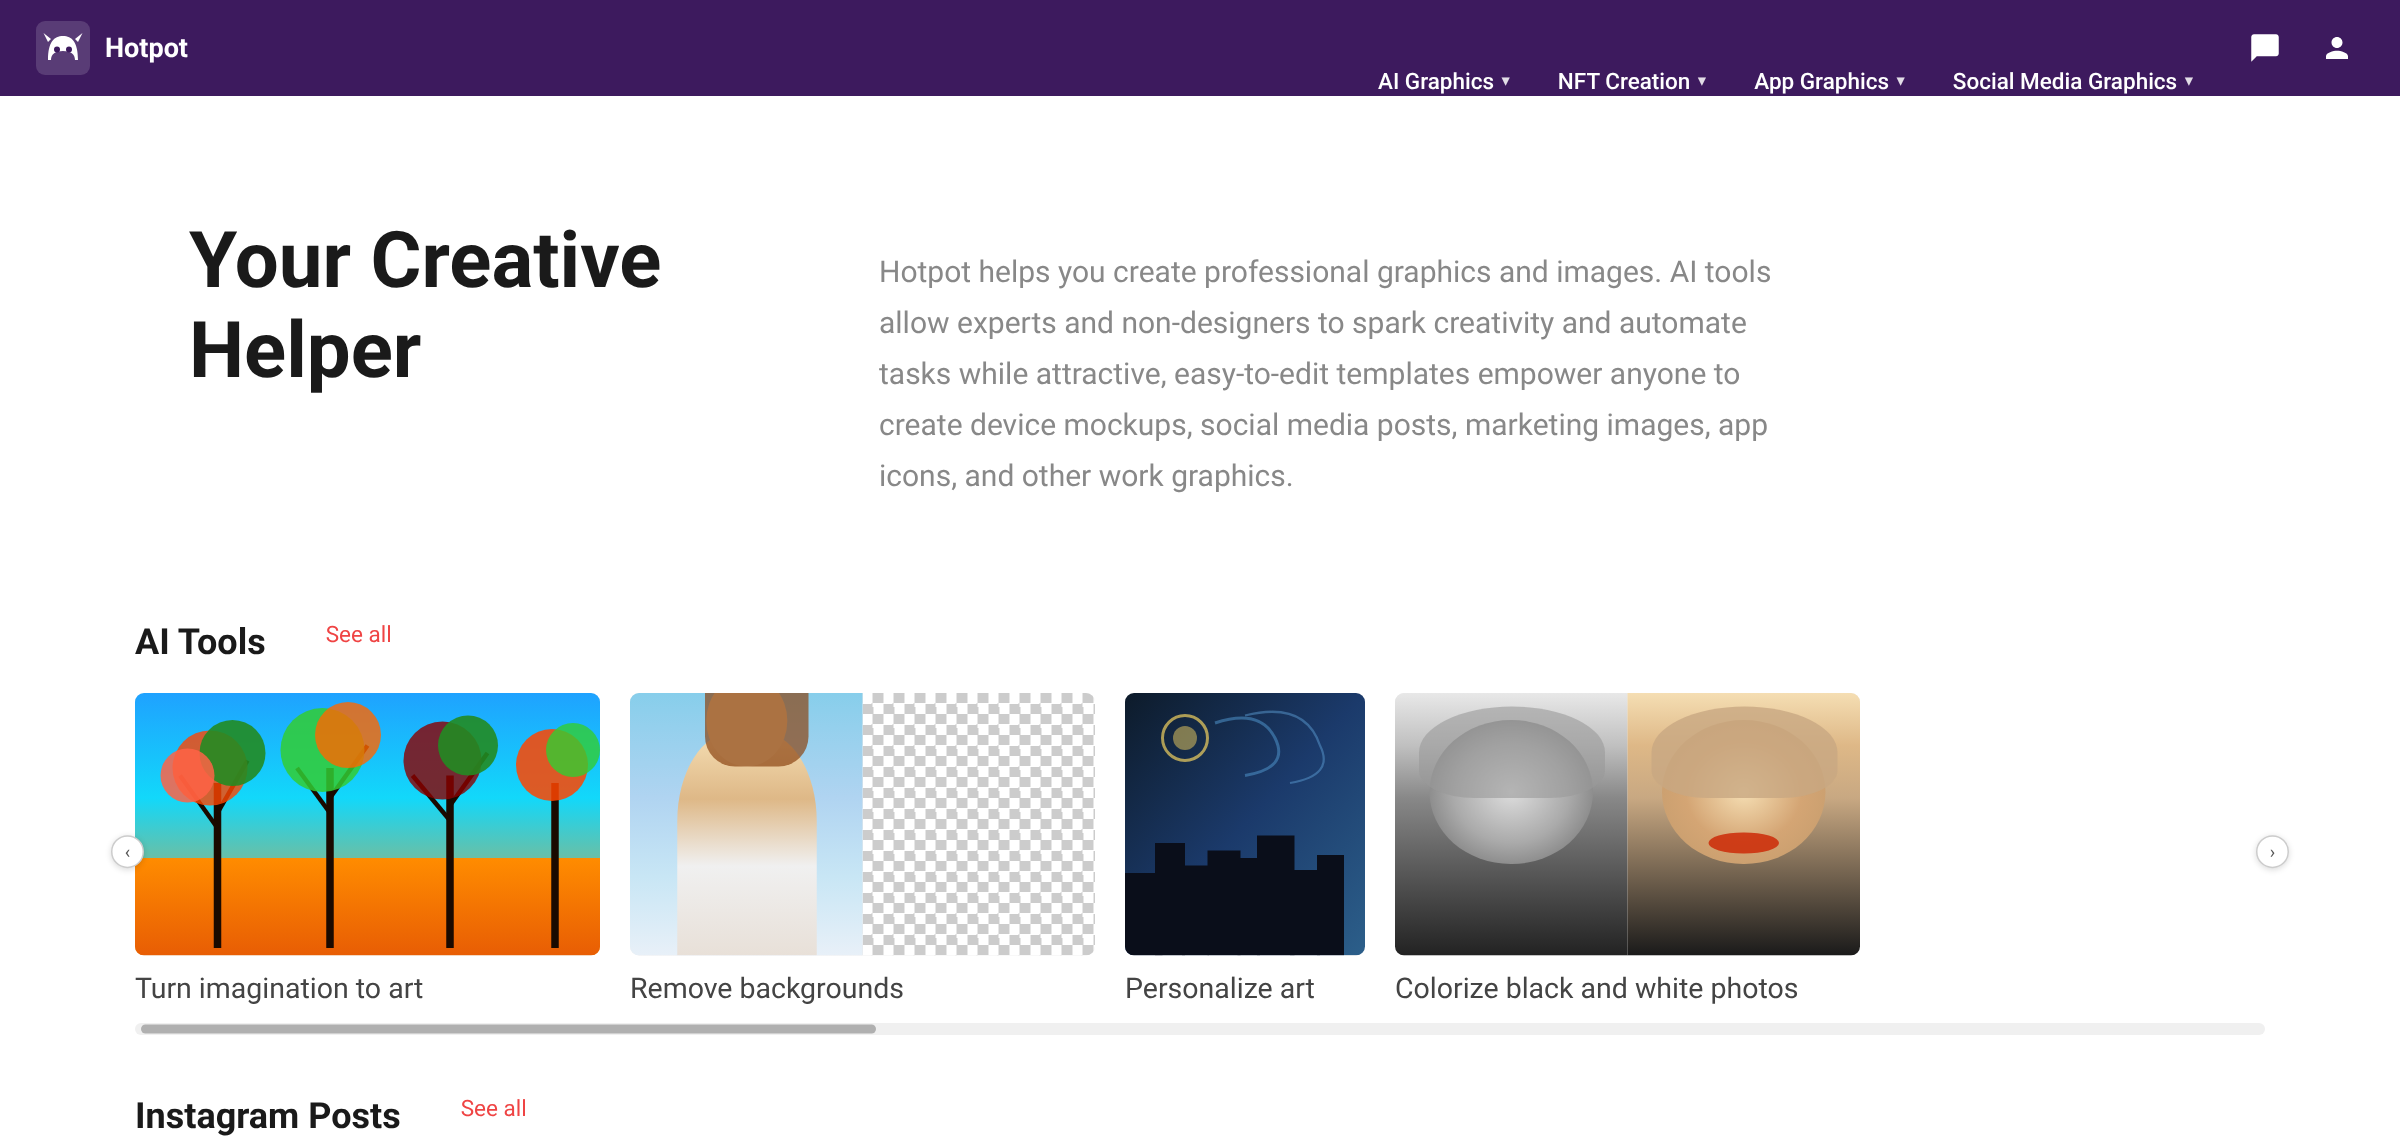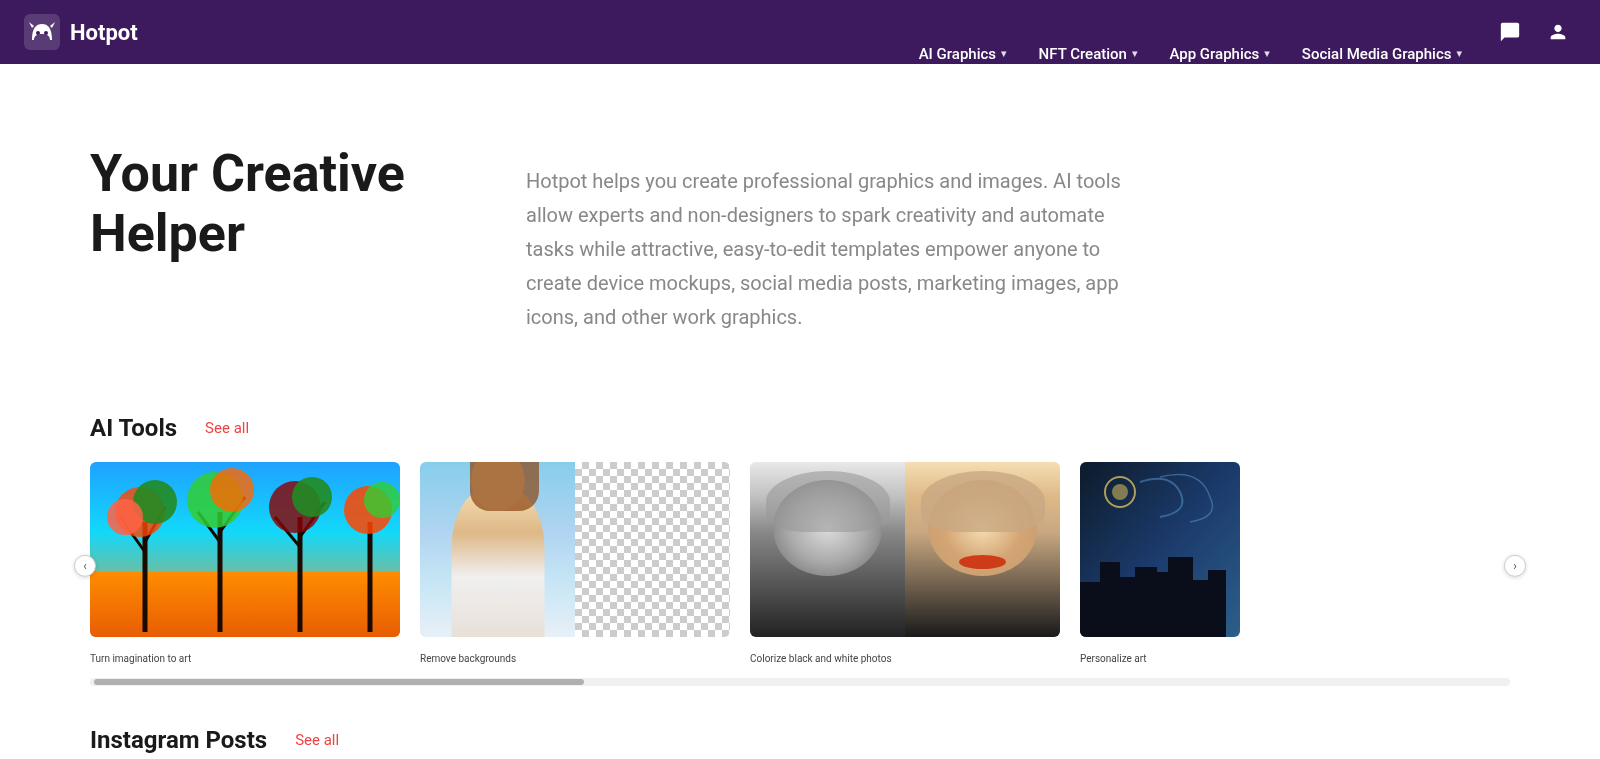--- a/index.html
+++ b/index.html
@@ -12,21 +12,21 @@
       align-items: center;
       padding: 0 24px;
       height: 64px;
       position: relative;
     }
     .navbar-brand {
       display: flex;
       align-items: center;
       gap: 10px;
       color: #fff;
-      font-size: 22px;
+      font-size: 18px;
       font-weight: 700;
       text-decoration: none;
       margin-right: auto;
     }
     .logo-icon {
       width: 36px;
       height: 36px;
     }
     .nav-links {
       display: flex;
@@ -66,21 +66,22 @@
       align-items: center;
       justify-content: center;
       border-radius: 50%;
     }
 
     
     .hero {
       display: flex;
       align-items: flex-start;
       padding: 80px 68px 60px 90px;
-      gap: 56px;
+      gap: 80px;
+      margin-left: 36px;
     }
     .hero-left {
       flex: 0 0 auto;
     }
     .hero-title {
       font-size: 52px;
       font-weight: 700;
       color: #1a1a1a;
       line-height: 1.15;
       max-width: 380px;
@@ -95,22 +96,22 @@
       line-height: 1.7;
       max-width: 620px;
     }
 
     
     .section {
       padding: 20px 90px 10px 90px;
     }
     .section-header {
       display: flex;
-      align-items: center;
-      gap: 16px;
+      align-items: flex-start;
+      gap: 28px;
       margin-bottom: 20px;
     }
     .section-title {
       font-size: 24px;
       font-weight: 700;
       color: #1a1a1a;
     }
     .section-see-all {
       font-size: 15px;
       color: #ef4444;
@@ -169,21 +170,21 @@
     }
     .card-image {
       width: 310px;
       height: 175px;
       border-radius: 6px;
       overflow: hidden;
       margin-bottom: 10px;
       background: #eee;
     }
     .card-label {
-      font-size: 10px;
+      font-size: 19px;
       color: #444;
     }
 
     
     .instagram-section {
       padding: 30px 90px 20px 90px;
     }
   </style>
 </head>
 <body>
@@ -313,40 +314,20 @@
               <div style="position:absolute;bottom:72%;left:calc(50% - 18%);width:45%;height:55%;background:#8B4513;border-radius:5px 5px 20px 20px;opacity:0.7;"></div>
             </div>
 
             <div style="flex:1;background:repeating-conic-gradient(#ccc 0% 25%,#fff 0% 50%) 0 0/14px 14px;"></div>
           </div>
         </div>
         <span class="card-label">Remove backgrounds</span>
       </div>
 
 
-      <div class="card">
-        <div class="card-image">
-          <div style="width:100%;height:100%;display:flex;">
-
-            <div style="flex:1;background:linear-gradient(180deg,#e8e8e8 0%,#c0c0c0 20%,#888 40%,#555 70%,#222 100%);position:relative;overflow:hidden;">
-              <div style="position:absolute;top:10%;left:15%;width:70%;height:55%;background:radial-gradient(ellipse,#ddd 0%,#aaa 50%,#666 100%);border-radius:50%;"></div>
-              <div style="position:absolute;top:5%;left:10%;width:80%;height:35%;background:#999;border-radius:50% 50% 30% 30%;opacity:0.6;"></div>
-            </div>
-
-            <div style="flex:1;background:linear-gradient(180deg,#f5deb3 0%,#deb887 20%,#c8a882 40%,#1a1a1a 100%);position:relative;overflow:hidden;">
-              <div style="position:absolute;top:10%;left:15%;width:70%;height:55%;background:radial-gradient(ellipse,#f5deb3 0%,#d4a574 50%,#c19a6b 100%);border-radius:50%;"></div>
-              <div style="position:absolute;top:5%;left:10%;width:80%;height:35%;background:#c8a882;border-radius:50% 50% 30% 30%;opacity:0.8;"></div>
-
-              <div style="position:absolute;top:53%;left:35%;width:30%;height:8%;background:#cc2200;border-radius:50%;opacity:0.8;"></div>
-            </div>
-          </div>
-        </div>
-        <span class="card-label">Colorize black and white photos</span>
-      </div>
-
       <div class="card" style="width:160px;">
         <div class="card-image" style="width:160px;">
           <svg width="160" height="175" viewBox="0 0 160 175">
             <defs>
               <linearGradient id="nightGrad" x1="0%" y1="0%" x2="100%" y2="100%">
                 <stop offset="0%" style="stop-color:#0d1b2a"></stop>
                 <stop offset="50%" style="stop-color:#1b3a6b"></stop>
                 <stop offset="100%" style="stop-color:#2c5f8a"></stop>
               </linearGradient>
             </defs>
@@ -364,20 +345,40 @@
             <rect x="110" y="118" width="20" height="57" fill="#0a0e1a"></rect>
             <rect x="128" y="108" width="18" height="67" fill="#0a0e1a"></rect>
 
             <path d="M 60 20 Q 90 10 100 30 Q 110 50 80 55" stroke="#4a8abf" stroke-width="2" fill="none" opacity="0.6"></path>
             <path d="M 80 15 Q 120 5 130 35 Q 140 55 110 60" stroke="#5a9acf" stroke-width="1.5" fill="none" opacity="0.5"></path>
           </svg>
         </div>
         <span class="card-label">Personalize art</span>
       </div>
 
+      <div class="card">
+        <div class="card-image">
+          <div style="width:100%;height:100%;display:flex;">
+
+            <div style="flex:1;background:linear-gradient(180deg,#e8e8e8 0%,#c0c0c0 20%,#888 40%,#555 70%,#222 100%);position:relative;overflow:hidden;">
+              <div style="position:absolute;top:10%;left:15%;width:70%;height:55%;background:radial-gradient(ellipse,#ddd 0%,#aaa 50%,#666 100%);border-radius:50%;"></div>
+              <div style="position:absolute;top:5%;left:10%;width:80%;height:35%;background:#999;border-radius:50% 50% 30% 30%;opacity:0.6;"></div>
+            </div>
+
+            <div style="flex:1;background:linear-gradient(180deg,#f5deb3 0%,#deb887 20%,#c8a882 40%,#1a1a1a 100%);position:relative;overflow:hidden;">
+              <div style="position:absolute;top:10%;left:15%;width:70%;height:55%;background:radial-gradient(ellipse,#f5deb3 0%,#d4a574 50%,#c19a6b 100%);border-radius:50%;"></div>
+              <div style="position:absolute;top:5%;left:10%;width:80%;height:35%;background:#c8a882;border-radius:50% 50% 30% 30%;opacity:0.8;"></div>
+
+              <div style="position:absolute;top:53%;left:35%;width:30%;height:8%;background:#cc2200;border-radius:50%;opacity:0.8;"></div>
+            </div>
+          </div>
+        </div>
+        <span class="card-label">Colorize black and white photos</span>
+      </div>
+
     </div>
     <div class="scroll-arrow scroll-arrow-right">›</div>
   </div>
 
   <div style="position:relative;margin-top:4px;">
     <div style="width:100%;height:8px;background:#f0f0f0;border-radius:4px;position:relative;">
       <div style="position:absolute;left:4px;top:1px;width:490px;height:6px;background:#b0b0b0;border-radius:3px;"></div>
     </div>
   </div>
 </div>

